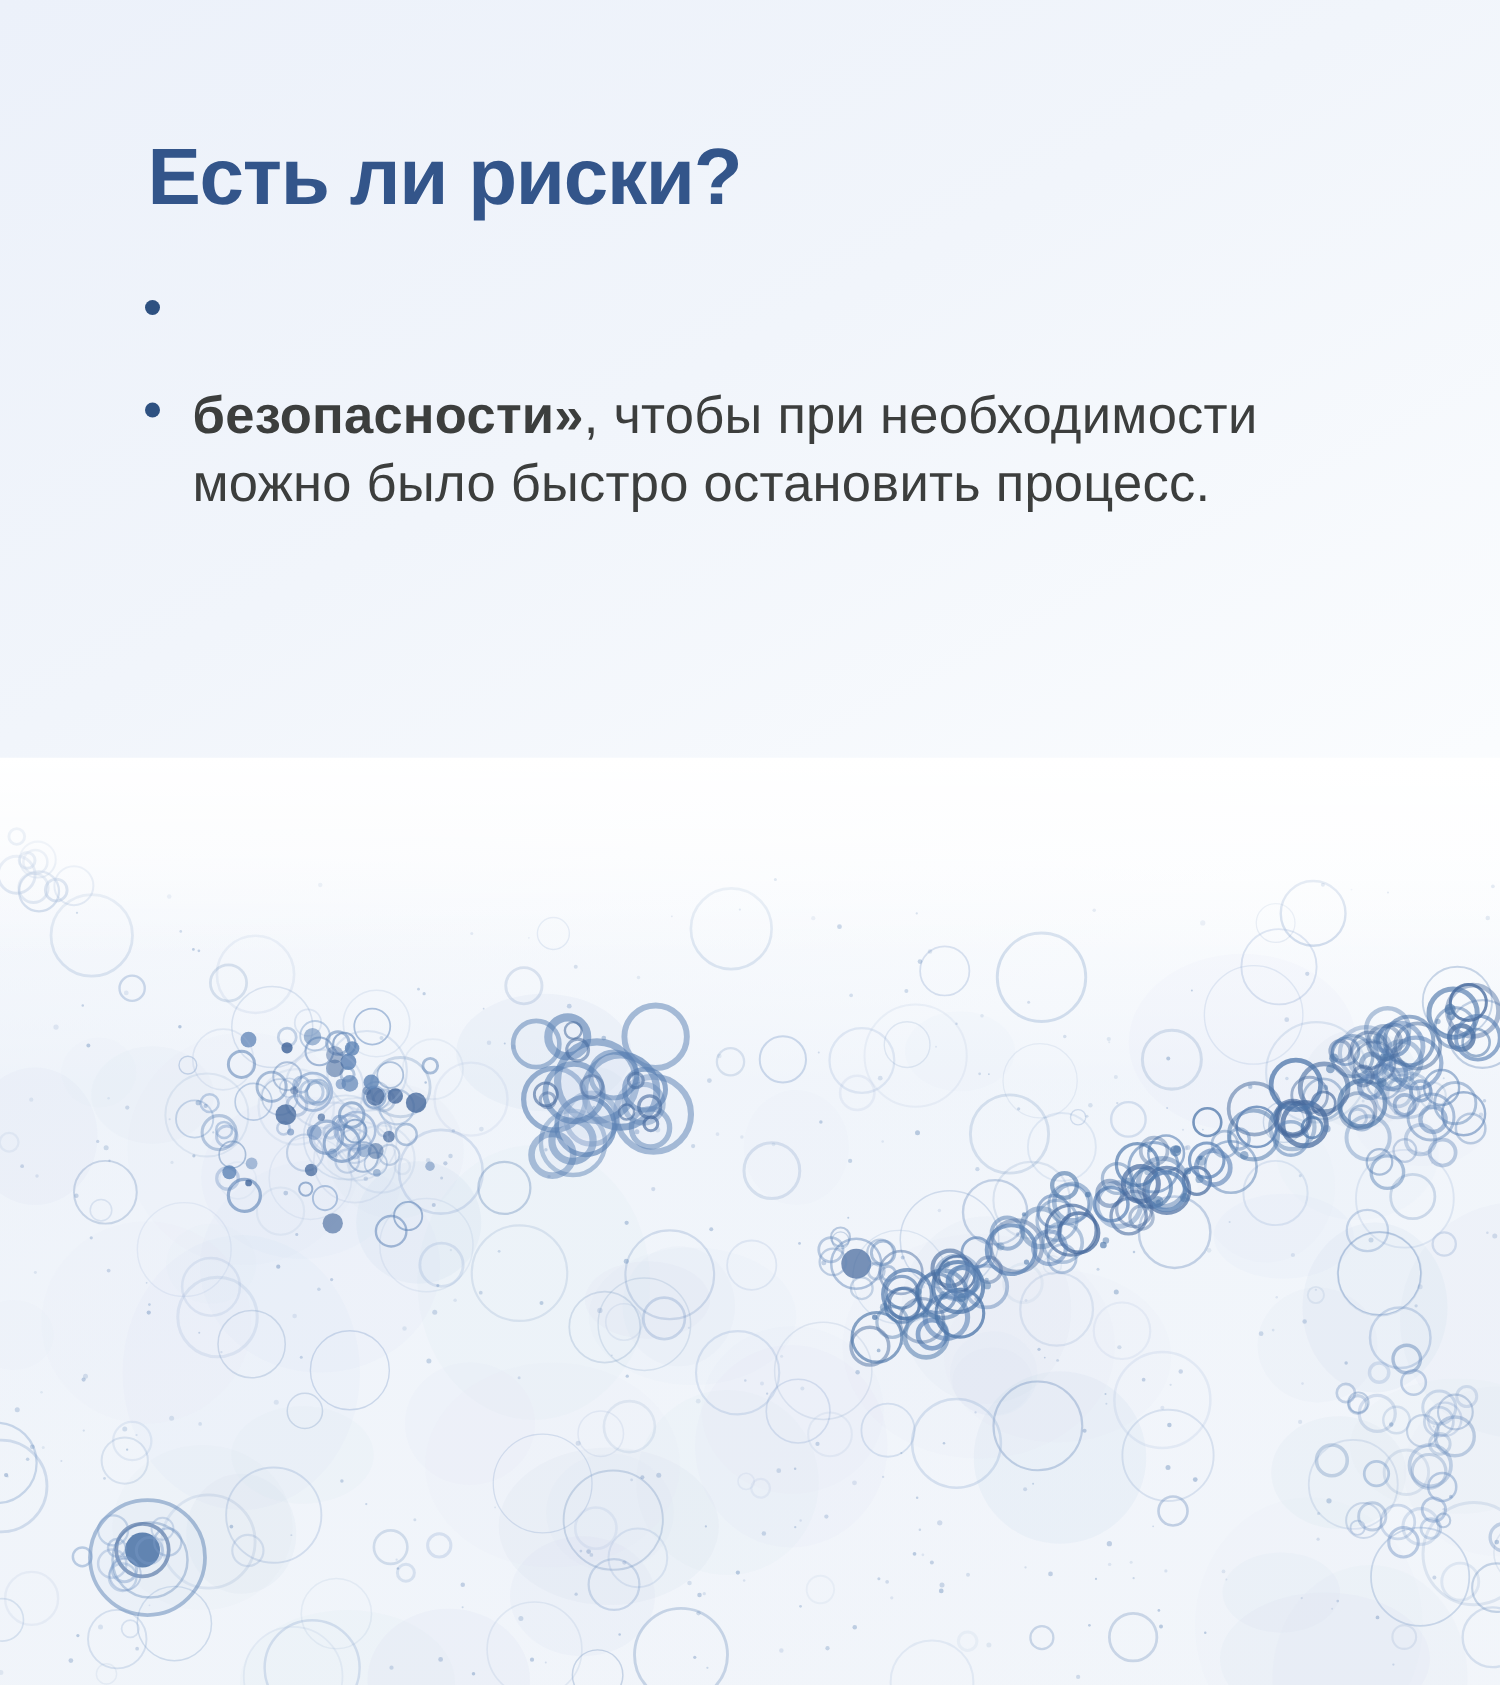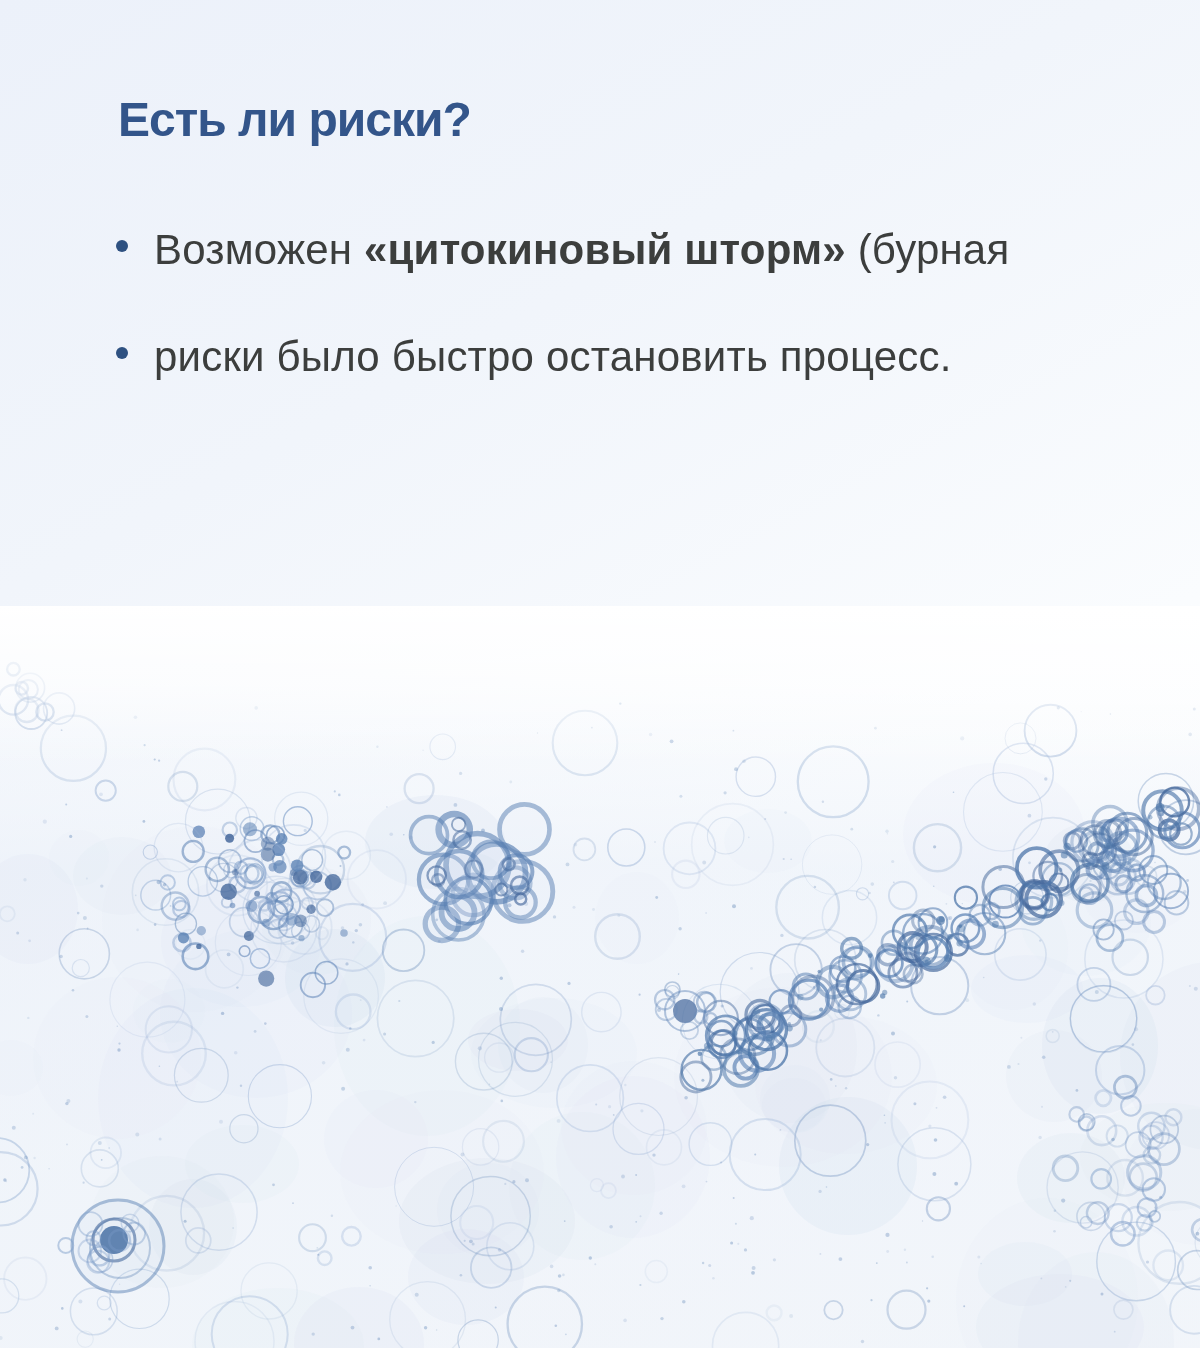--- a/index.html
+++ b/index.html
@@ -25,23 +25,23 @@
     bottom: 0;
     width: 1200px;
     height: 742px;
     pointer-events: none;
   }
   .bio svg { display: block; width: 100%; height: 100%; }
 
   h1.title {
     position: absolute;
     left: 118px;
-    top: 96px;
+    top: 109px;
     margin: 0;
-    font-size: 48px;
+    font-size: 64px;
     line-height: 1.0;
     font-weight: 700;
     letter-spacing: -1px;
     color: #33558A;
   }
 
   ul.risks {
     position: absolute;
     left: 116px;
     top: 222px;
@@ -971,23 +971,23 @@
         <rect x="0" y="0" width="1200" height="160" fill="url(#fadeTop)"></rect>
       </svg>
   </div>
 
   <h1 class="title">Есть ли риски?</h1>
 
   <ul class="risks" id="risk-list">
       <li>
         <span class="dot"></span>
         <div class="txt">
-          <div class="line"><span>Возможен </span><span class="b">«цитокиновый шторм»</span><span> (бурная</span></div>
         </div>
       </li>
       <li>
         <span class="dot"></span>
         <div class="txt">
-          <div class="line"><span>риски было быстро остановить процесс.</span></div>
+          <div class="line"><span class="b">безопасности»</span><span>, чтобы при необходимости</span></div>
+          <div class="line"><span>можно было быстро остановить процесс.</span></div>
         </div>
       </li>
     </ul>
 </div>
 
 </body></html>

